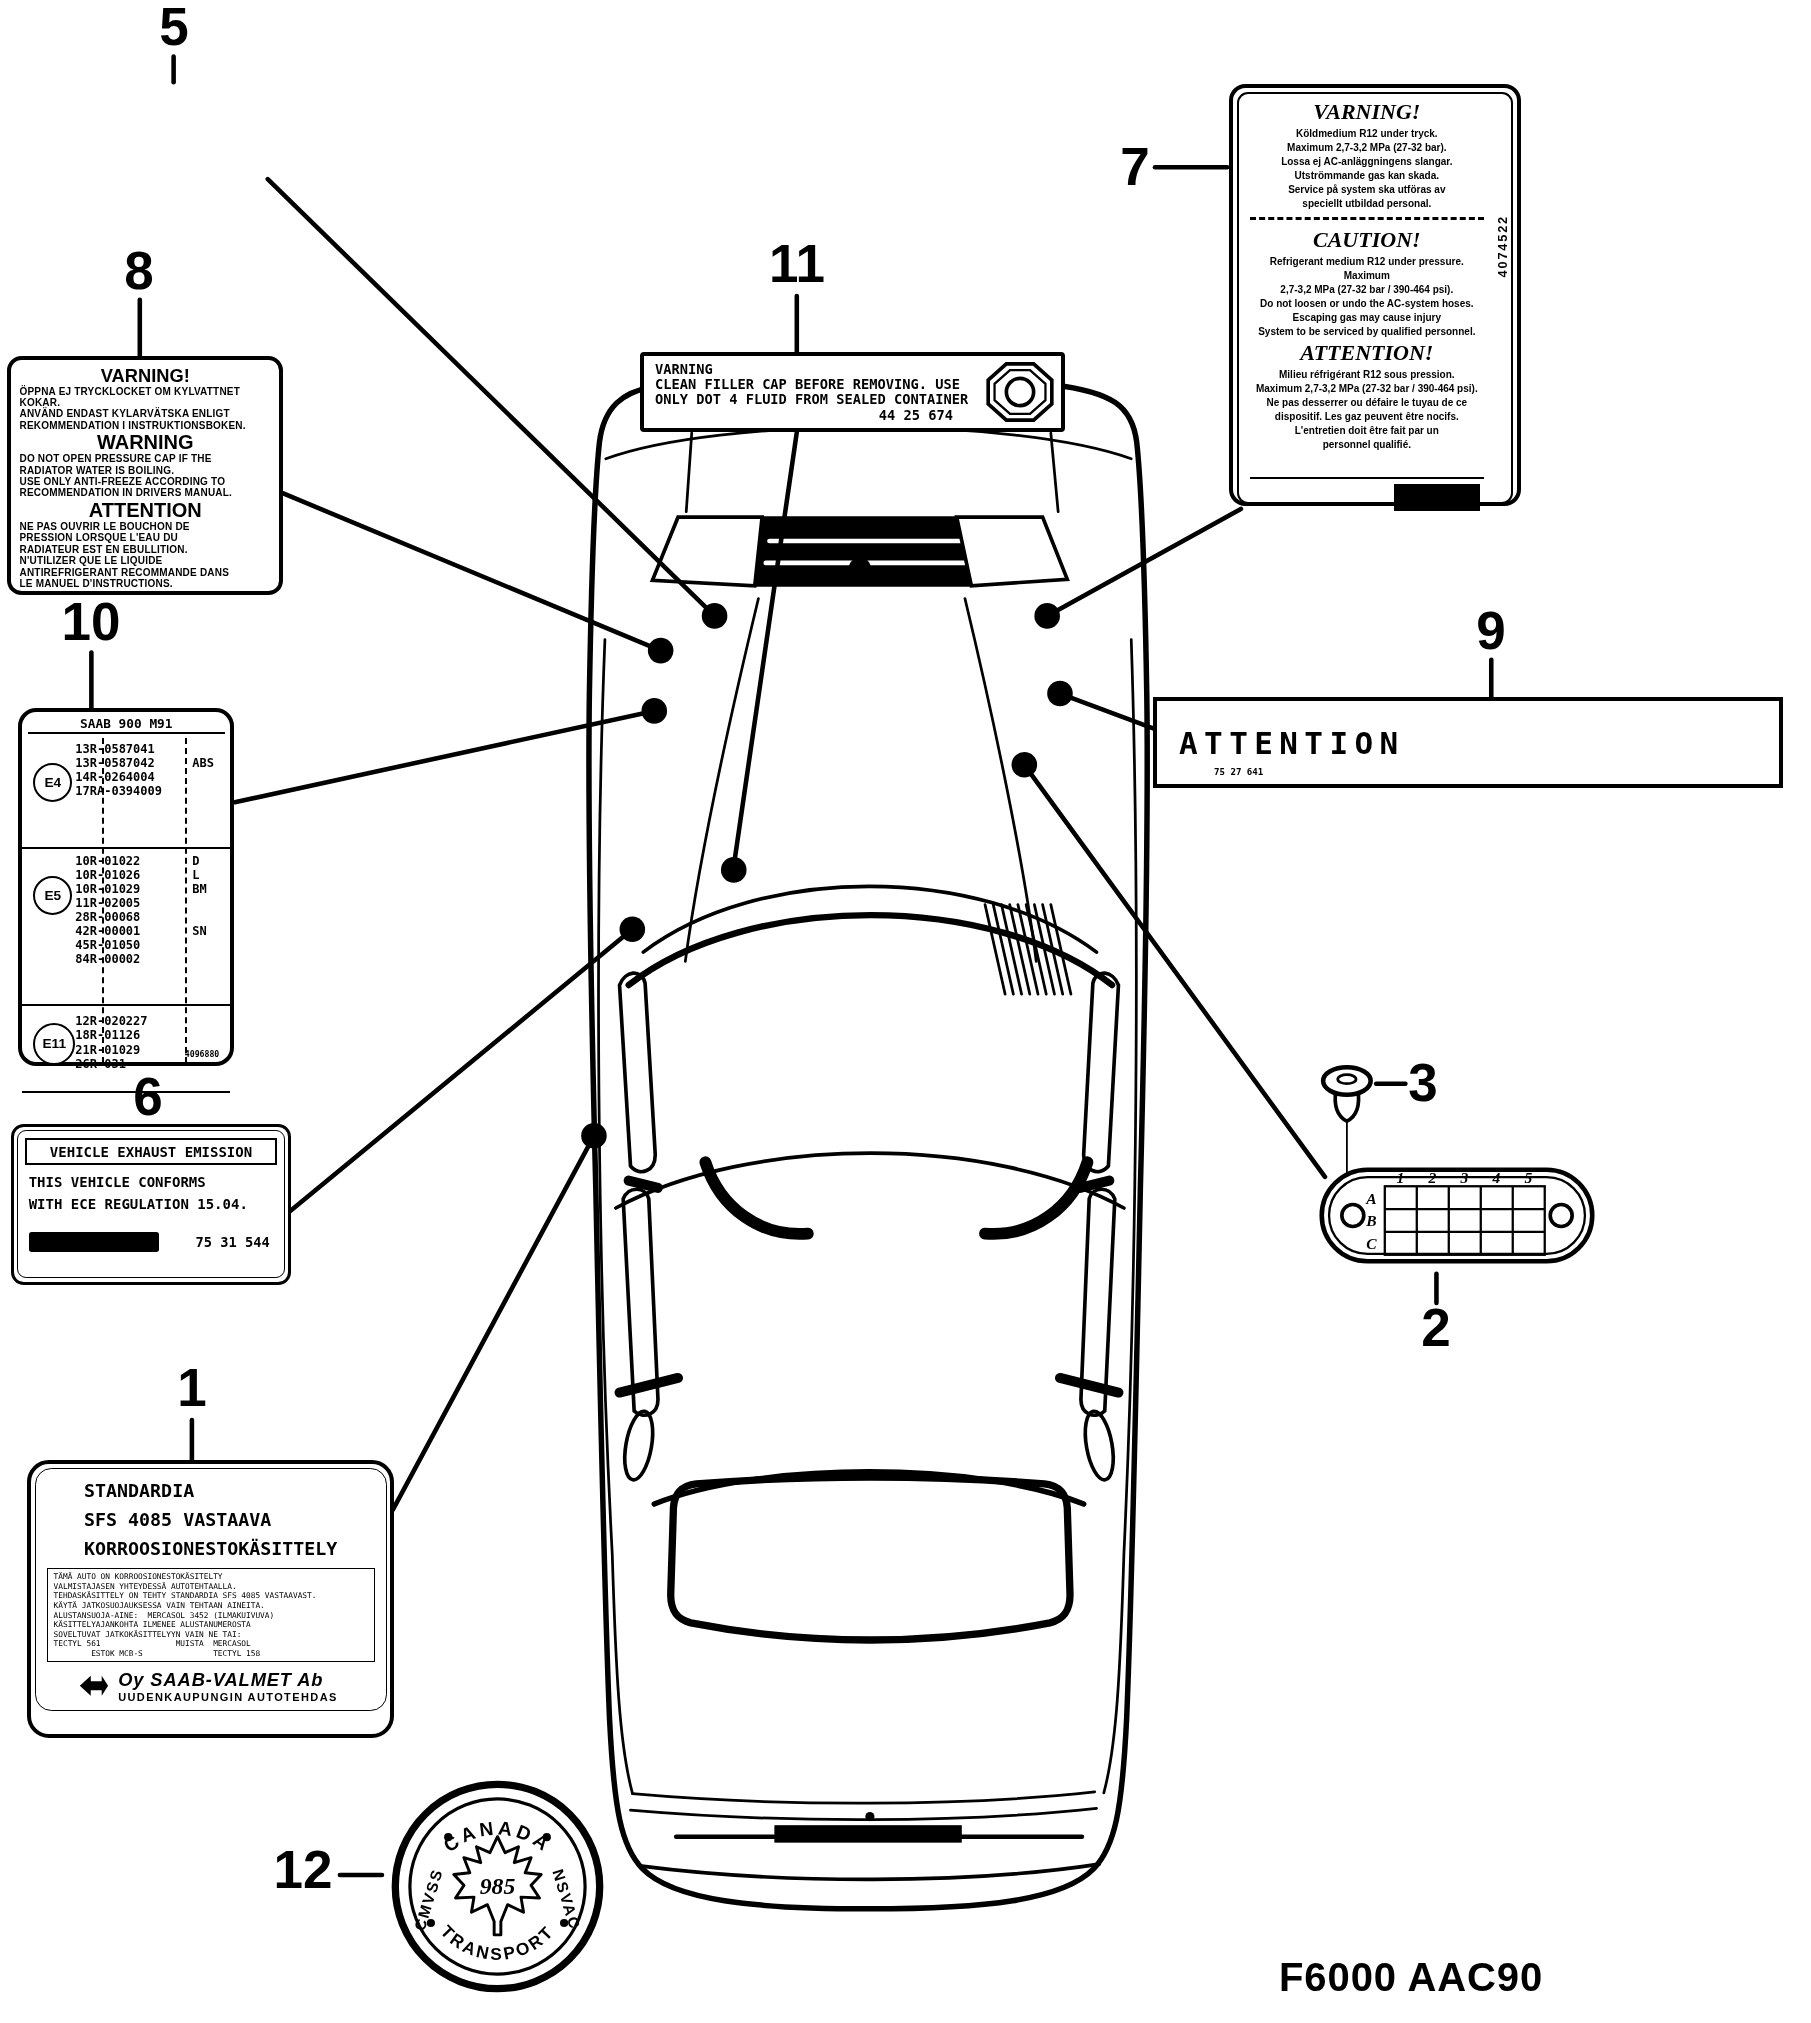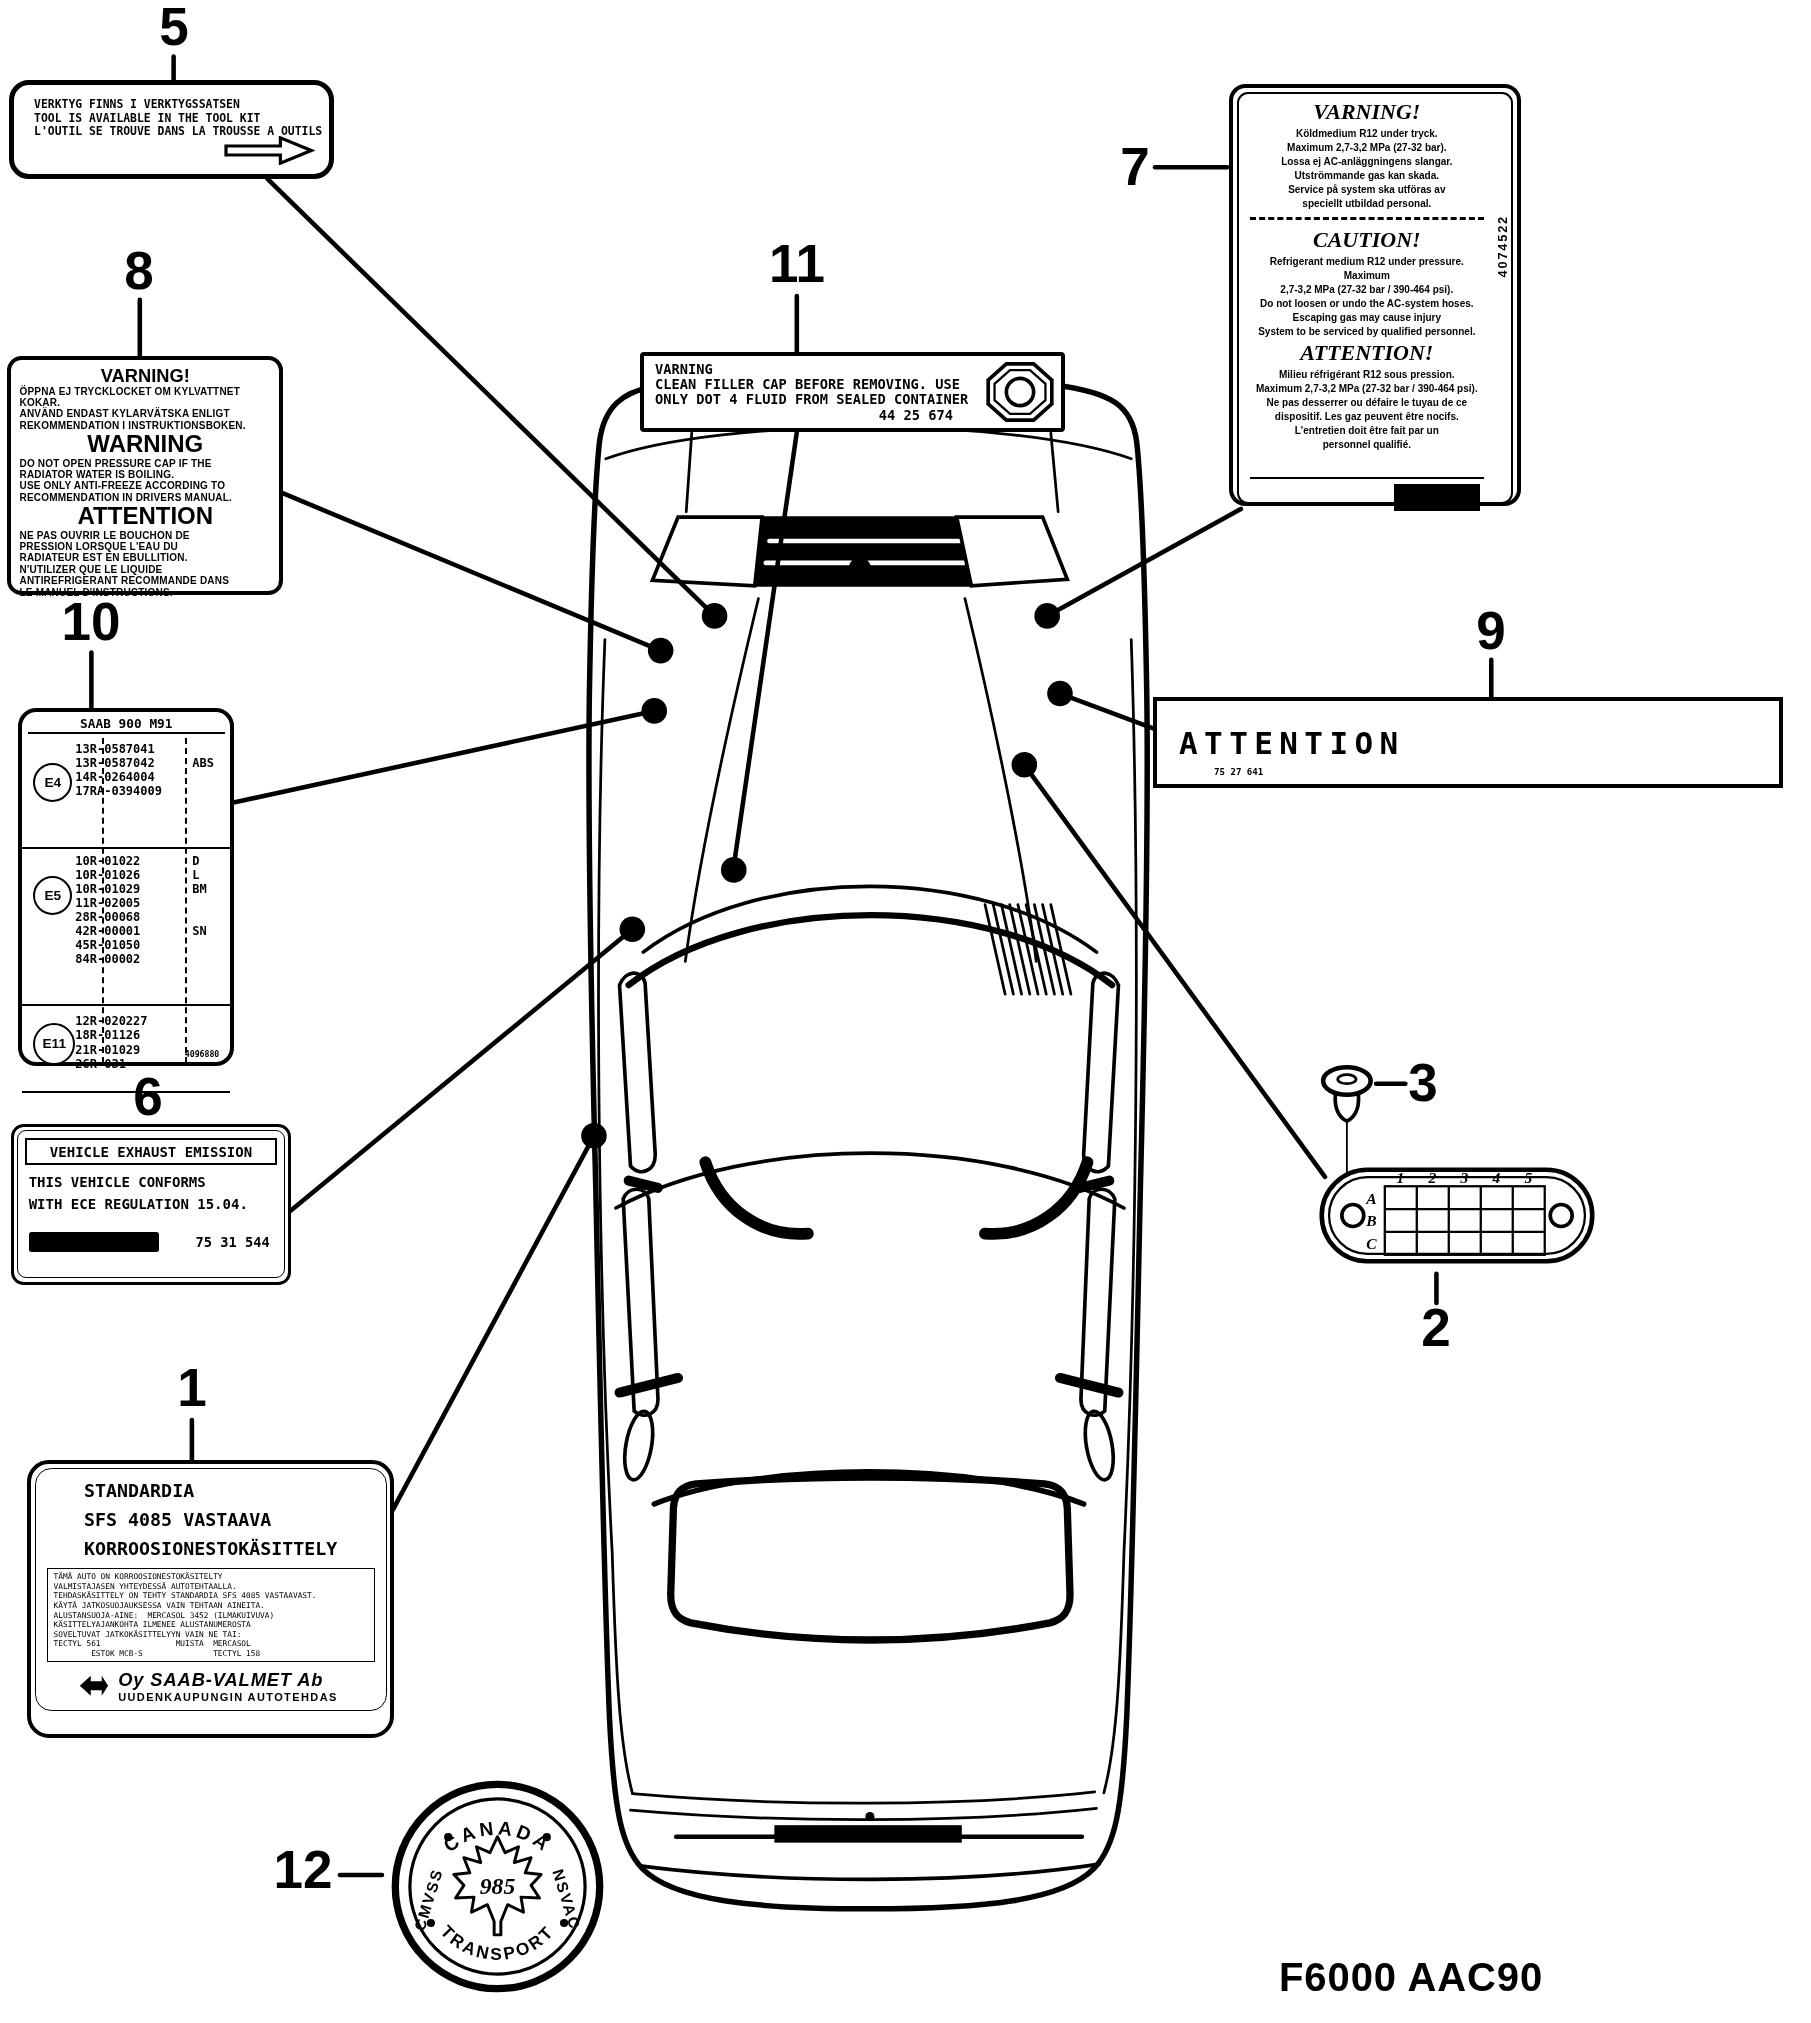--- a/index.html
+++ b/index.html
@@ -9,21 +9,21 @@
   .lbl{position:absolute;box-sizing:border-box;background:#fff;border:4.6px solid #000;z-index:2;}
   .callout{position:absolute;z-index:3;font:bold 53px "Liberation Sans",sans-serif;
            transform:translate(-50%,-50%);line-height:1;}
   
   #lbl5{border-radius:20px;border-width:5.5px;}
   #lbl5 .ln{font:bold 11.4px "DejaVu Sans Mono",monospace;line-height:13.7px;margin-left:20px;}
   #lbl5 .arrow{position:absolute;right:14.6px;bottom:9.1px;}
   
   #lbl8{border-radius:14.6px;padding:5.5px 8.2px;}
   #lbl8 .h{font:bold 18.3px "Liberation Sans",sans-serif;text-align:center;line-height:1.1;}
-  #lbl8 .h2{font-size:24px;}
+  #lbl8 .h2{font-size:20px;}
   #lbl8 .p{font:bold 10px "Liberation Sans",sans-serif;line-height:11.4px;letter-spacing:0.2px;}
   
   #lbl10{border-radius:18.3px;}
   #lbl10 .ttl{font:bold 12.8px "DejaVu Sans Mono",monospace;text-align:center;
               border-bottom:2.7px solid #000;padding:3.7px 0 1.8px;margin:0 5.5px;}
   .tsec{position:relative;border-bottom:2.7px solid #000;}
   .tsec:last-of-type{border-bottom:none;}
   .ebadge{position:absolute;left:11px;border:2.3px solid #000;border-radius:50%;
           width:35px;height:35px;display:flex;align-items:center;justify-content:center;
           font:bold 13.7px "Liberation Sans",sans-serif;background:#fff;}
@@ -193,28 +193,20 @@
   <div class="callout" style="left:91px;top:621px">10</div>
   <div class="callout" style="left:148px;top:1096px">6</div>
   <div class="callout" style="left:192px;top:1387px">1</div>
   <div class="callout" style="left:303px;top:1869px">12</div>
   <div class="callout" style="left:797px;top:263px">11</div>
   <div class="callout" style="left:1135px;top:166px">7</div>
   <div class="callout" style="left:1491px;top:630px">9</div>
   <div class="callout" style="left:1423px;top:1082px">3</div>
   <div class="callout" style="left:1436px;top:1327px">2</div>
 
-  <div class="lbl" id="lbl5" style="left:9.1px;top:80px;width:325px;height:99px;padding-top:12.8px">
-    <div class="ln">VERKTYG FINNS I VERKTYGSSATSEN</div>
-    <div class="ln">TOOL IS AVAILABLE IN THE TOOL KIT</div>
-    <div class="ln">L'OUTIL SE TROUVE DANS LA TROUSSE A OUTILS</div>
-    <svg class="arrow" width="91" height="29" viewBox="0 0 100 32">
-      <polygon points="2,11 62,11 62,2 96,16 62,30 62,21 2,21" fill="#fff" stroke="#000" stroke-width="3.5"></polygon>
-    </svg>
-  </div>
 
   <div class="lbl" id="lbl8" style="left:7.3px;top:356px;width:276px;height:239px">
     <div class="h">VARNING!</div>
     <div class="p">ÖPPNA EJ TRYCKLOCKET OM KYLVATTNET</div>
     <div class="p">KOKAR.</div>
     <div class="p">ANVÄND ENDAST KYLARVÄTSKA ENLIGT</div>
     <div class="p">REKOMMENDATION I INSTRUKTIONSBOKEN.</div>
     <div class="h h2">WARNING</div>
     <div class="p">DO NOT OPEN PRESSURE CAP IF THE</div>
     <div class="p">RADIATOR WATER IS BOILING.</div>

